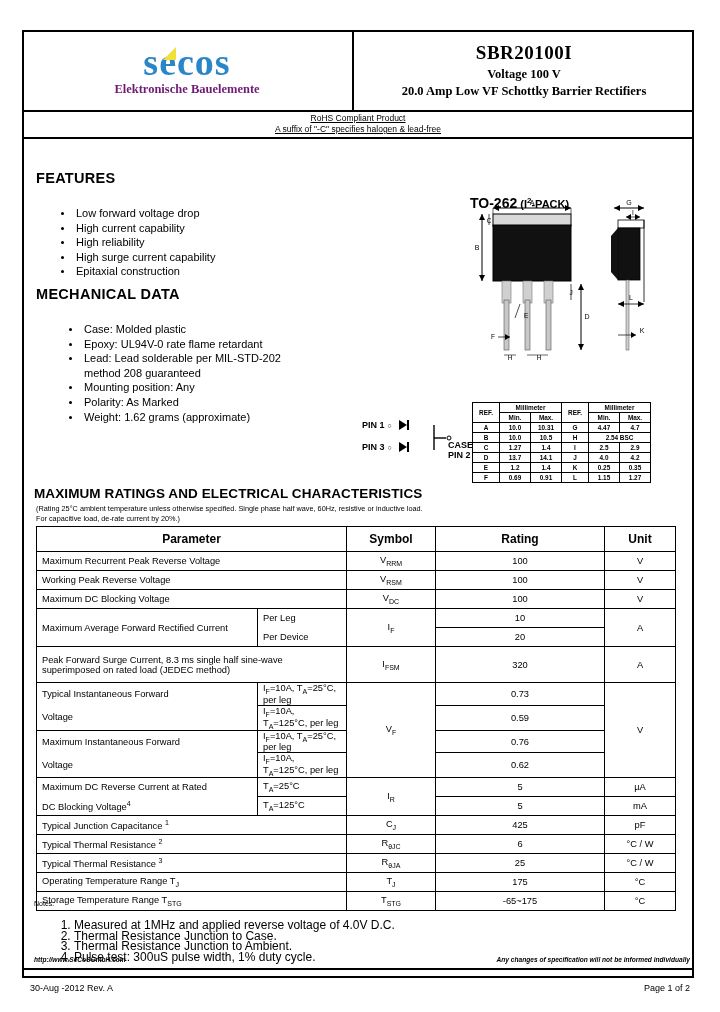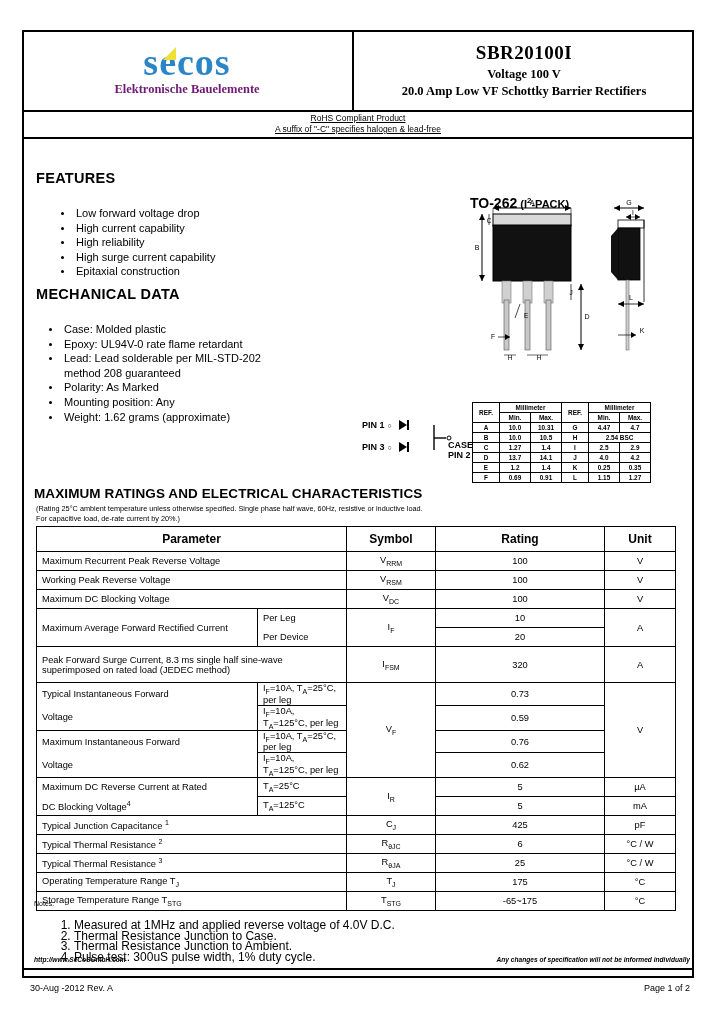--- a/index.html
+++ b/index.html
@@ -27,21 +27,21 @@
   .sec-hr{position:absolute;left:22px;top:137px;width:672px;height:2px;background:#000;}
 
   
   .features-title{position:absolute;left:36px;top:170px;font-size:14.5px;font-weight:bold;letter-spacing:.3px;}
   .mech-title{position:absolute;left:36px;top:286px;font-size:14.5px;font-weight:bold;letter-spacing:.3px;}
   ul.bl{list-style:none;margin:16px;padding:0;position:absolute;}
   ul.bl li{font-size:11px;line-height:14.6px;position:relative;padding-left:24px;white-space:nowrap;}
   ul.bl li:before{content:"";position:absolute;left:9px;top:6px;width:3px;height:3px;background:#000;border-radius:50%;}
   ul.bl li.cont:before{display:none;}
   #features-list{left:36px;top:190px;}
-  #mech-list{left:24px;top:306px;}
+  #mech-list{left:44px;top:306px;}
 
   
   .pkg-title{position:absolute;left:470px;top:170px;font-size:14px;font-weight:bold;font-family:"Liberation Sans",sans-serif;margin-top:25px;}
   .pkg-title .sub{font-size:11px;}
   .pkg-title sup{font-size:8px;}
   .drawing{position:absolute;left:448px;top:192px;width:240px;height:200px;}
 
   
   .pinlegend{position:absolute;left:362px;top:418px;width:110px;height:52px;font-size:9px;font-weight:bold;}
   .pinrow{position:absolute;display:flex;align-items:center;gap:3px;}
@@ -114,22 +114,22 @@
       <li>High surge current capability</li>
       <li>Epitaxial construction</li>
     </ul>
 
   <div class="mech-title">MECHANICAL DATA</div>
   <ul class="bl" id="mech-list">
       <li>Case: Molded plastic</li>
       <li>Epoxy: UL94V-0 rate flame retardant</li>
       <li>Lead: Lead solderable per MIL-STD-202</li>
       <li class="cont">method 208 guaranteed</li>
+      <li>Mounting position: Any</li>
       <li>Polarity: As Marked</li>
-      <li>Mounting position: Any</li>
       <li>Weight: 1.62 grams (approximate)</li>
     </ul>
 
   <div class="pkg-title">
     <span>TO-262</span><span class="sub"> (I<sup>2</sup>-PACK)</span>
   </div>
 
   <svg class="drawing" viewBox="0 0 240 200">
 
     <rect x="45" y="22" width="78" height="12" fill="#d9d9d9" stroke="#000" stroke-width="1"></rect>

